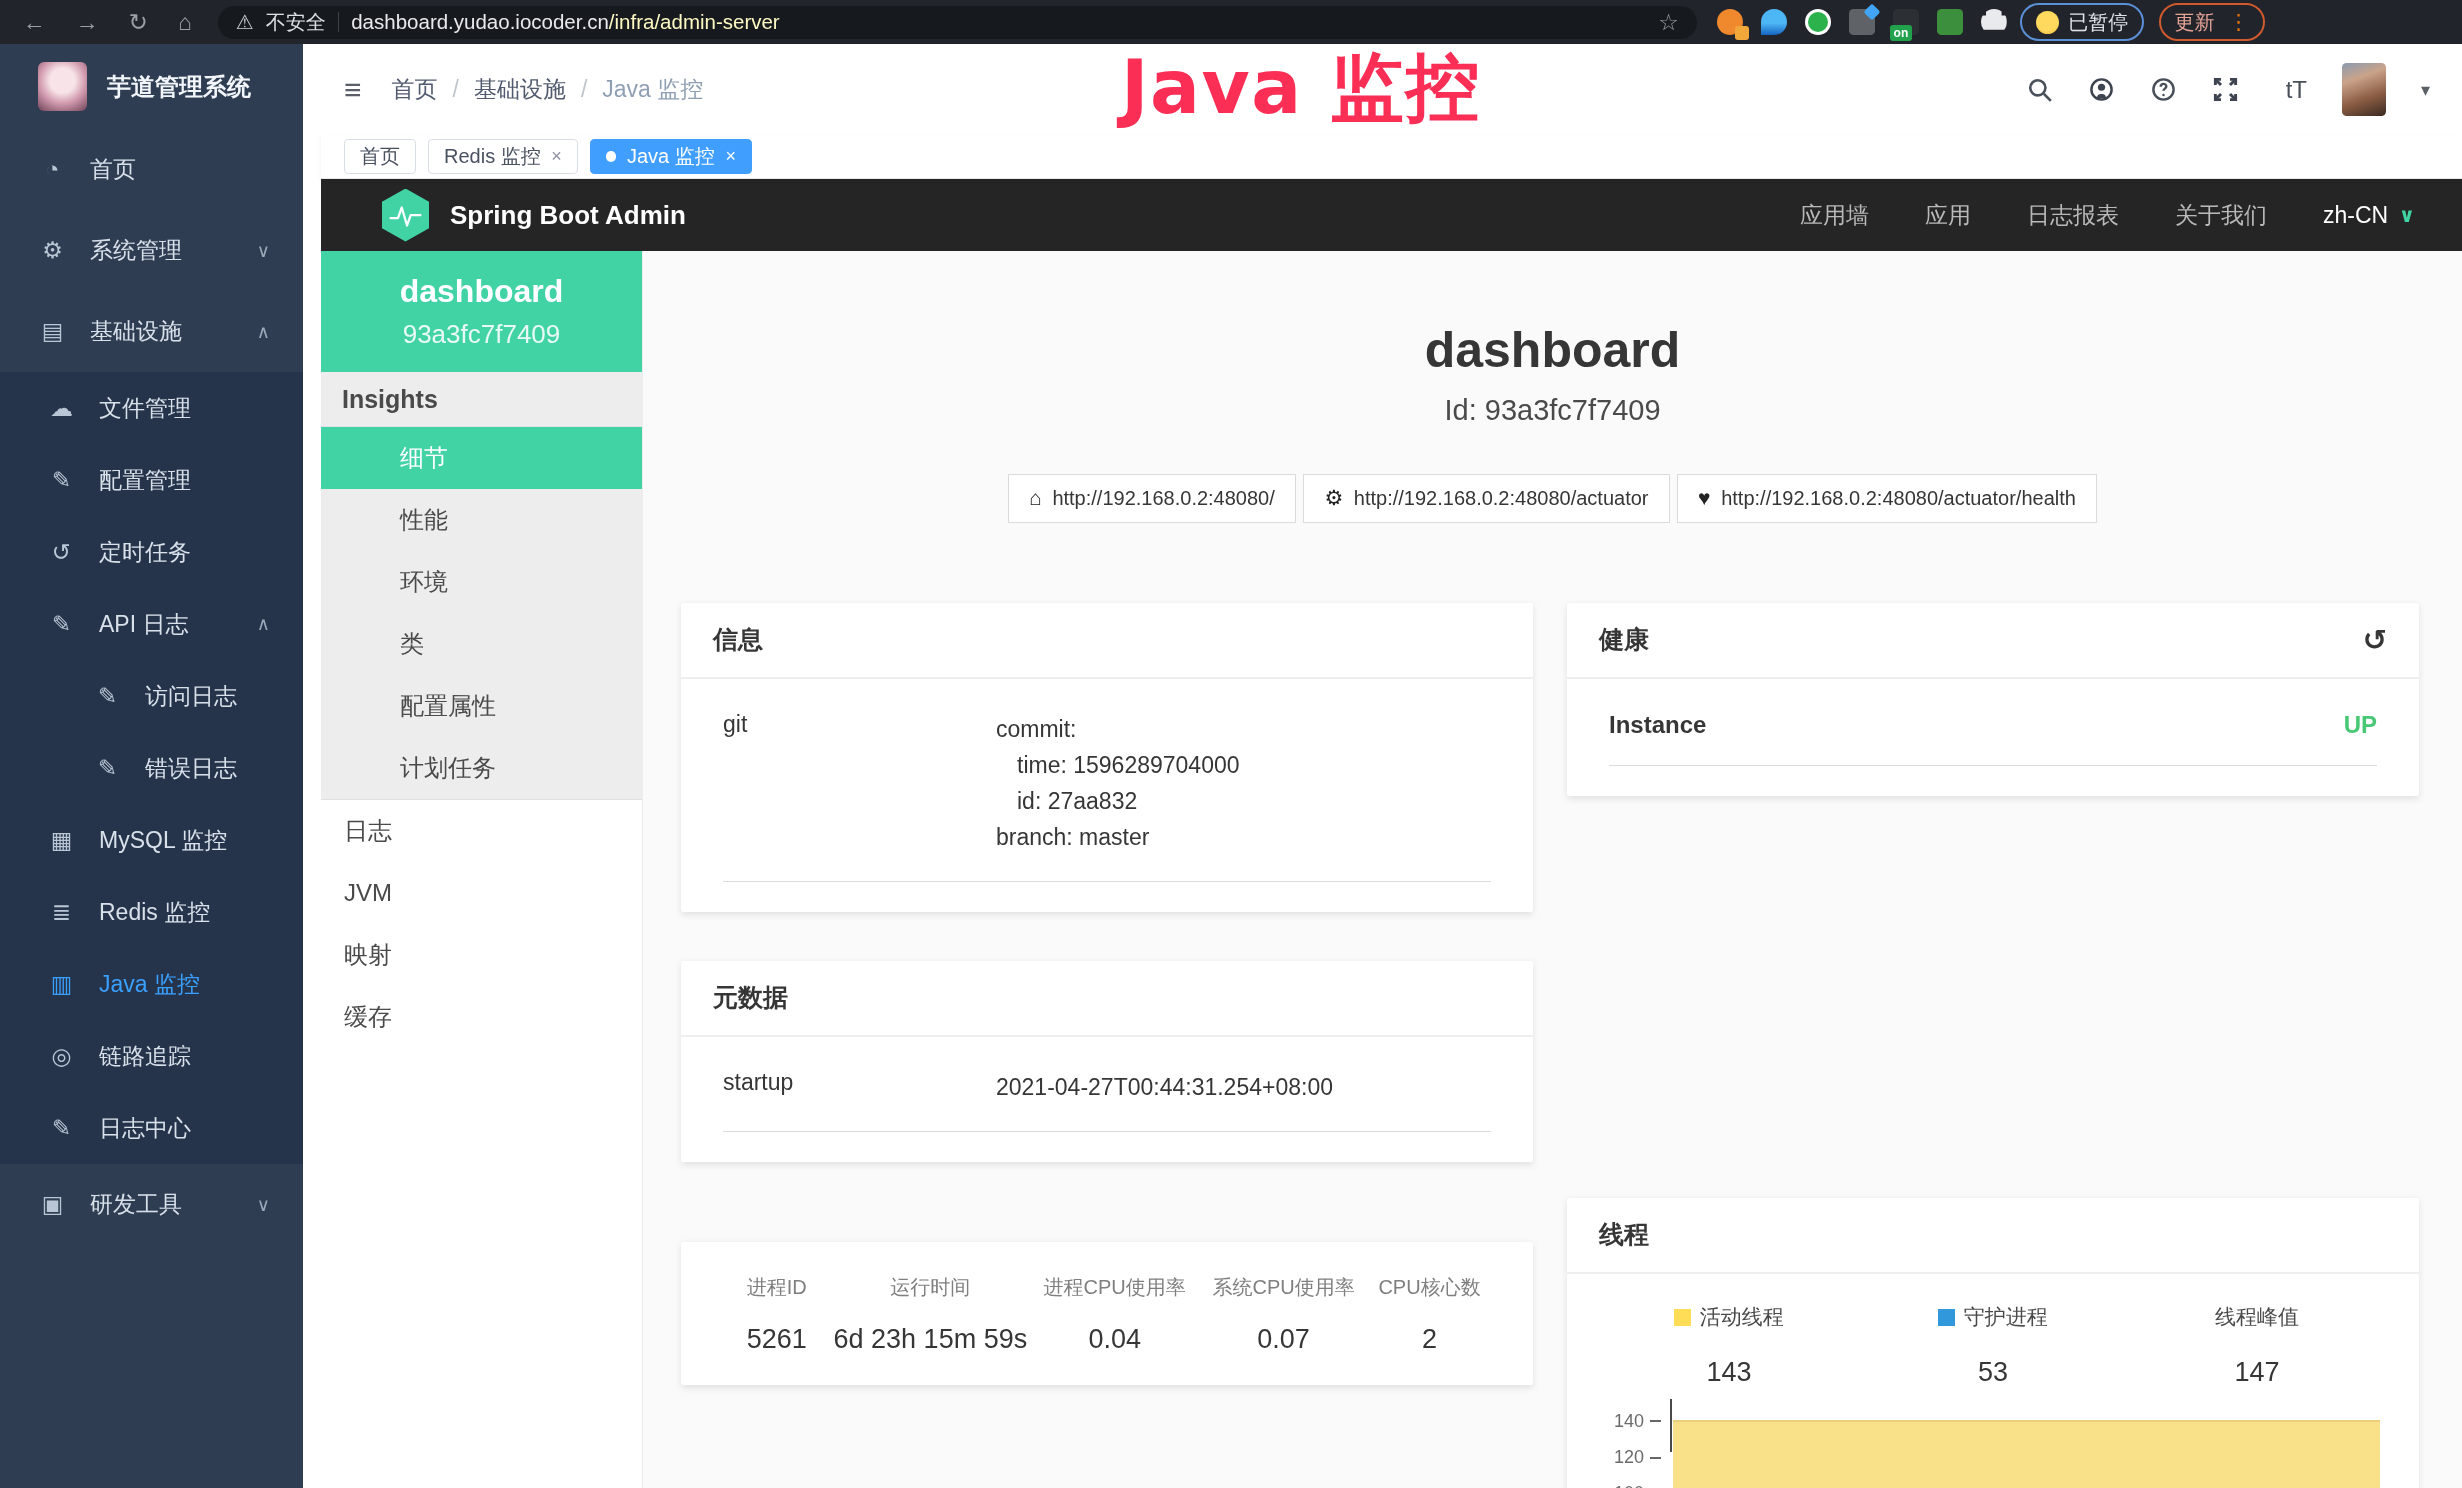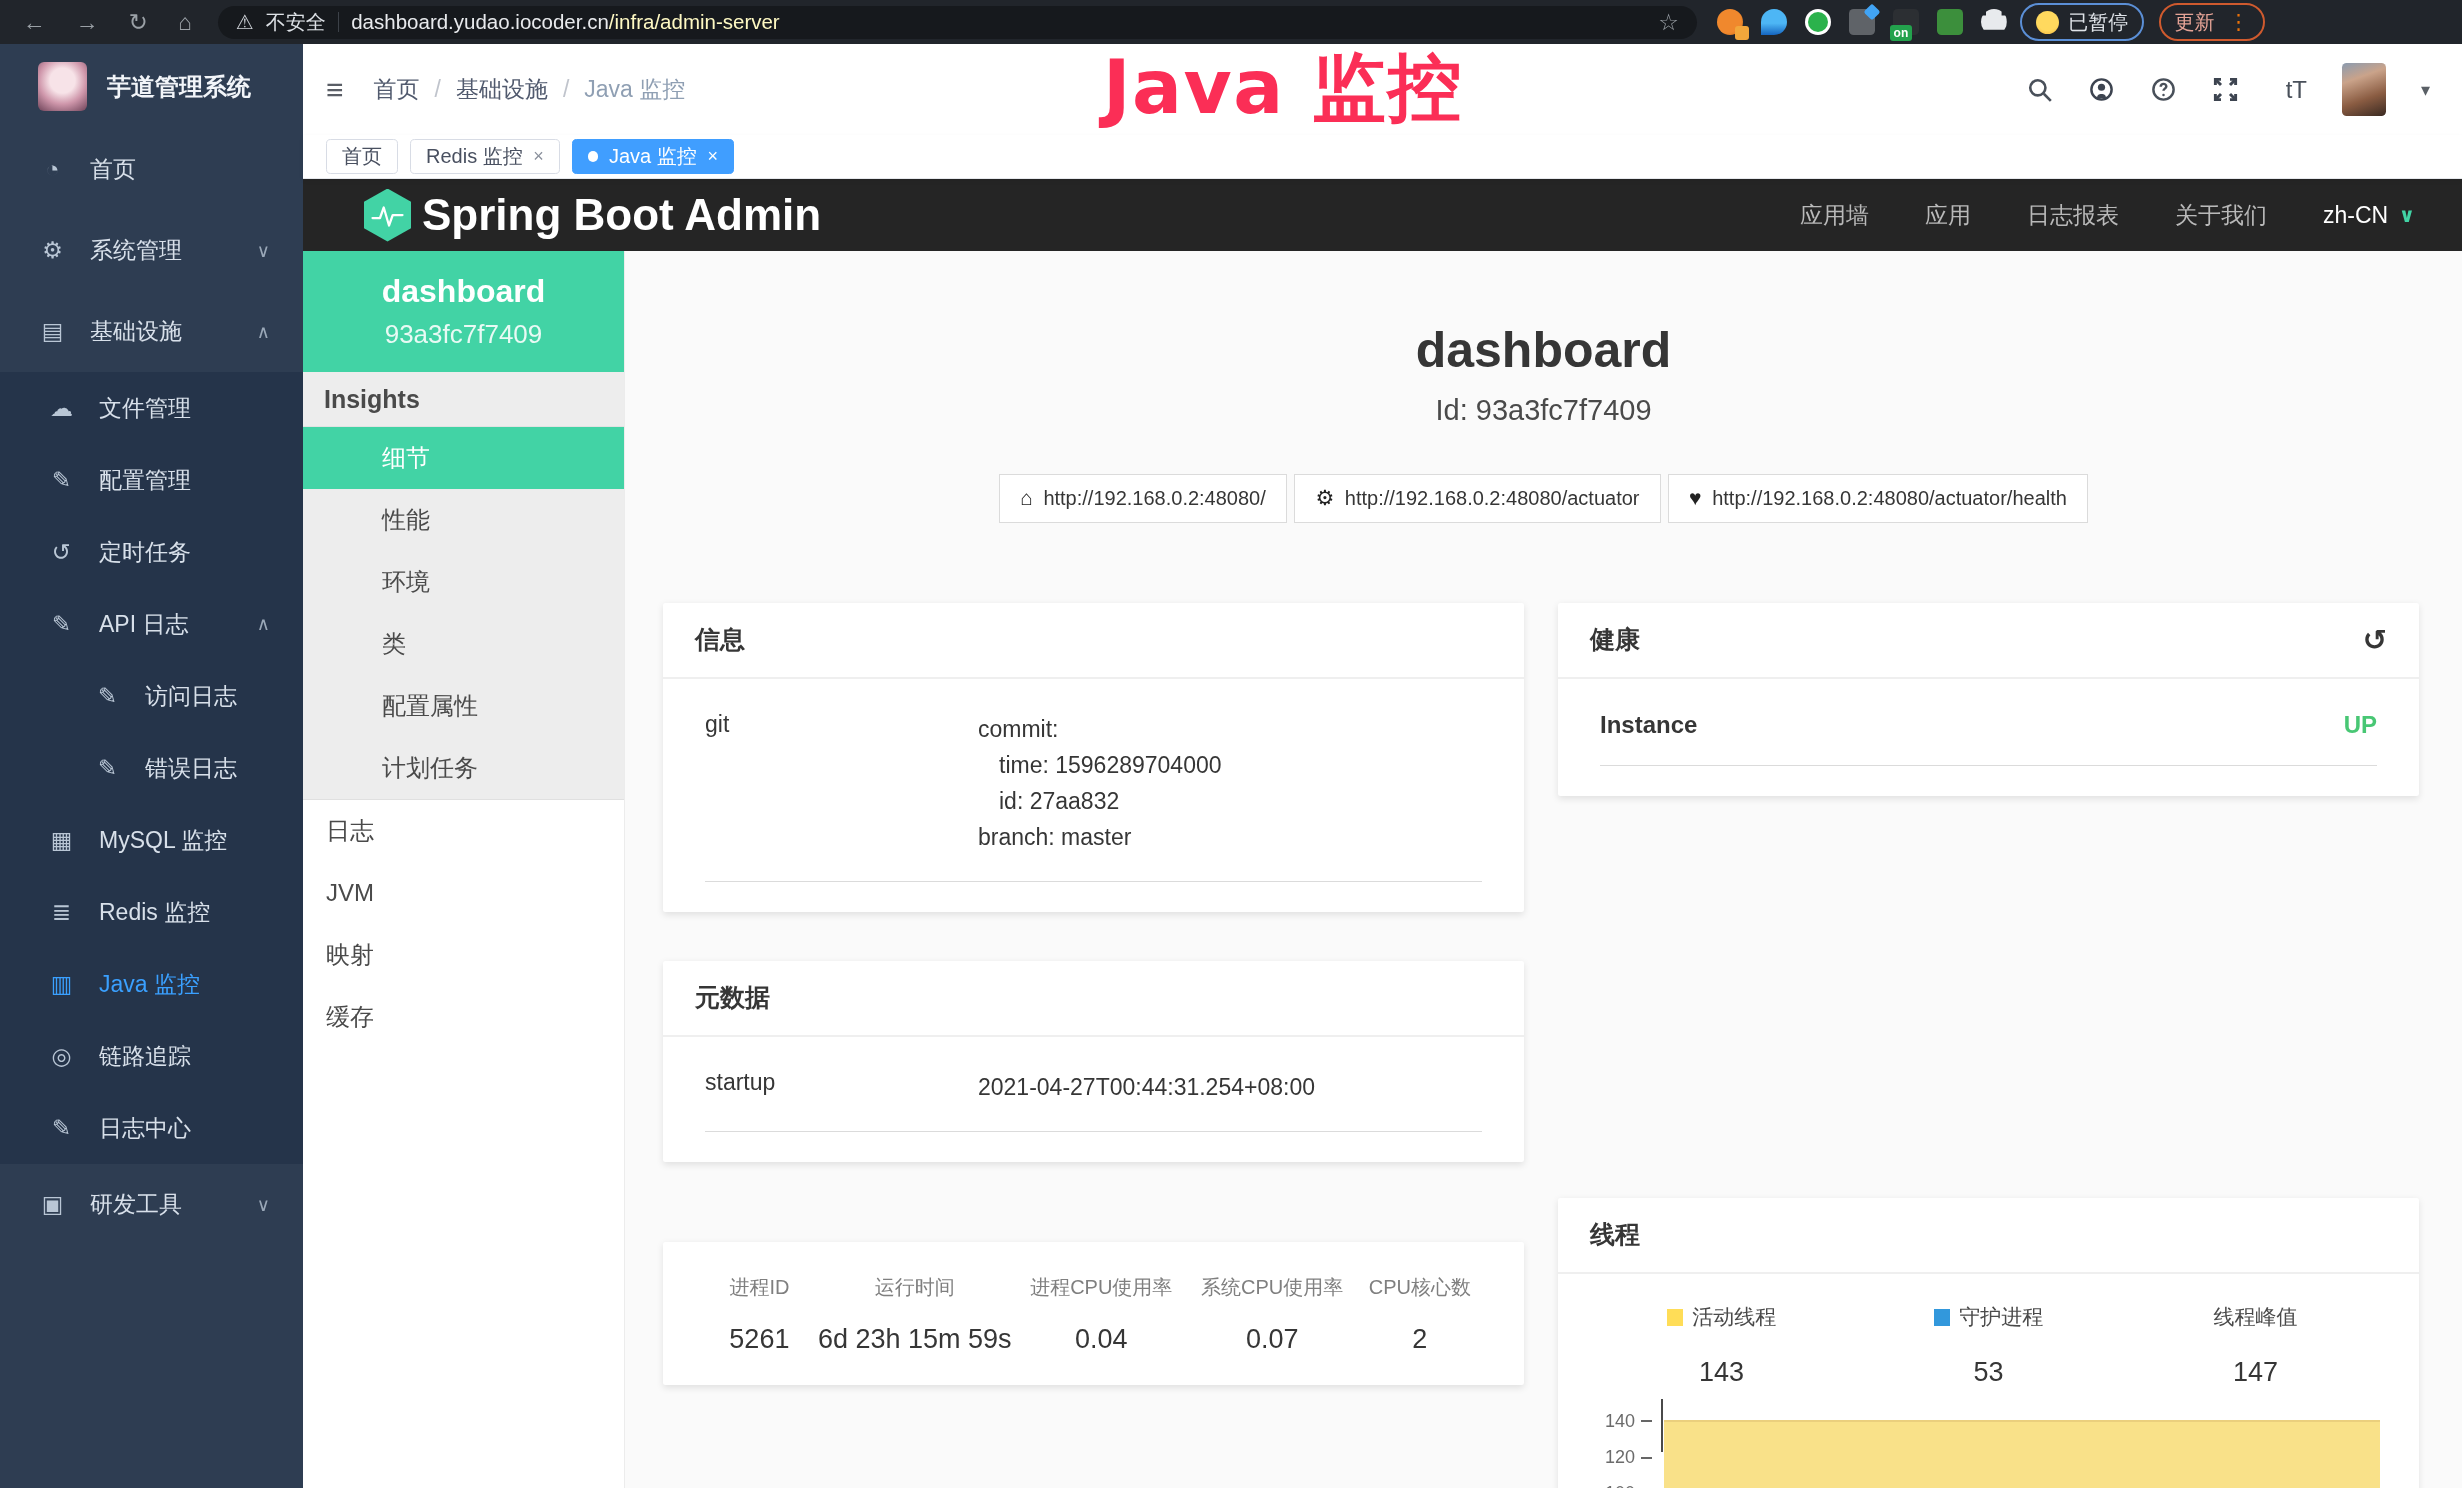--- a/index.html
+++ b/index.html
@@ -32,21 +32,21 @@
   .on-badge { position: absolute; left: -3px; bottom: -6px; background: #23a24d; color: #fff; font-size: 12px; padding: 0.8px 3.8px; border-radius: 3px; font-weight: 700; }
   .ext.c6 { background: #3c8f3c; border-radius: 4.6px; }
   .ext.c7 { background: #e8eaed; clip-path: polygon(20% 0,80% 0,80% 25%,100% 25%,100% 80%,0 80%,0 25%,20% 25%); }
   .pill { display: inline-flex; align-items: center; gap: 9px; border-radius: 20.5px; padding: 3.8px 13.7px; font-size: 20px; white-space: nowrap; }
   .pill.paused { border: 2.3px solid #5b8fd6; color: #dfe3e8; margin-right: 15px; }
   .emoji-face { width: 23px; height: 23px; border-radius: 50%; background: radial-gradient(circle at 50% 35%, #ffd95e 60%, #f2b13a); display: inline-block; }
   .pill.update { border: 2.3px solid #cf5a2e; color: #e5a396; gap: 13.7px; }
   .pill.update .dots { color: #e8710a; font-size: 21px; }
 
   
-  .app { display: flex; height: 1445px; }
+  .app { display: flex; height: 1445px; gap: 18px; }
   .sidebar { width: 303px; background: #2e3d52; flex-shrink: 0; overflow: hidden; }
   .logo-row { height: 85px; display: flex; align-items: center; padding-left: 38px; gap: 20px; }
   .logo-img { width: 49px; height: 49px; border-radius: 6px; flex-shrink: 0;
               background: radial-gradient(circle at 50% 38%, #f7e3e8 0 32%, #cf97ab 60%, #6d4258 100%); }
   .logo-text { font-size: 24px; font-weight: 700; color: #f2f5f9; }
   .mi { height: 81px; display: flex; align-items: center; padding: 0 33px 0 38px; gap: 23px; color: #d8e0ea; font-size: 23px; cursor: pointer; }
   .mi .ic { width: 29px; text-align: center; font-size: 23px; color: #b9c6d5; flex-shrink: 0; }
   .mi .chev { margin-left: auto; font-size: 18px; color: #9aa8b8; }
   .submenu { background: #25344a; }
   .submenu .mi { height: 72px; padding-left: 47px; }
@@ -77,21 +77,21 @@
          color: #495060; font-size: 20px; border-radius: 4.6px; gap: 10.6px; cursor: pointer; }
   .tag .x { font-size: 18px; color: #8a909c; }
   .tag.active { background: #409eff; border-color: #409eff; color: #fff; }
   .tag.active .dot { width: 10.6px; height: 10.6px; border-radius: 50%; background: #fff; }
   .tag.active .x { color: #fff; }
 
   
   .sba-top { height: 72px; background: #252525; display: flex; align-items: center; padding: 0 47px 0 61px; }
   .hex { width: 47px; height: 53px; background: #42d3a5; clip-path: polygon(50% 0,100% 25%,100% 75%,50% 100%,0 75%,0 25%);
          display: flex; align-items: center; justify-content: center; flex-shrink: 0; }
-  .brand { color: #fff; font-size: 44px; font-weight: 700; margin-left: 11px; }
+  .brand { color: #fff; font-size: 26px; font-weight: 700; margin-left: 21px; }
   .sba-nav { margin-left: auto; display: flex; gap: 56px; align-items: center; font-size: 23px; color: #b9b9b9; }
   .sba-nav span { cursor: pointer; }
   .lang { color: #fff; display: inline-flex; gap: 10.6px; align-items: center; }
   .lang .chev { color: #42d3a5; font-size: 20px; font-weight: 700; }
 
   
   .sba-body { flex: 1; display: flex; min-height: 0; }
   .sba-side { width: 322px; background: #fff; flex-shrink: 0; border-right: 0.8px solid #ececec; }
   .inst-head { height: 121px; background: #42d3a5; color: #fff; display: flex; flex-direction: column; align-items: center; justify-content: center; gap: 9px; }
   .inst-name { font-size: 32px; font-weight: 700; }

